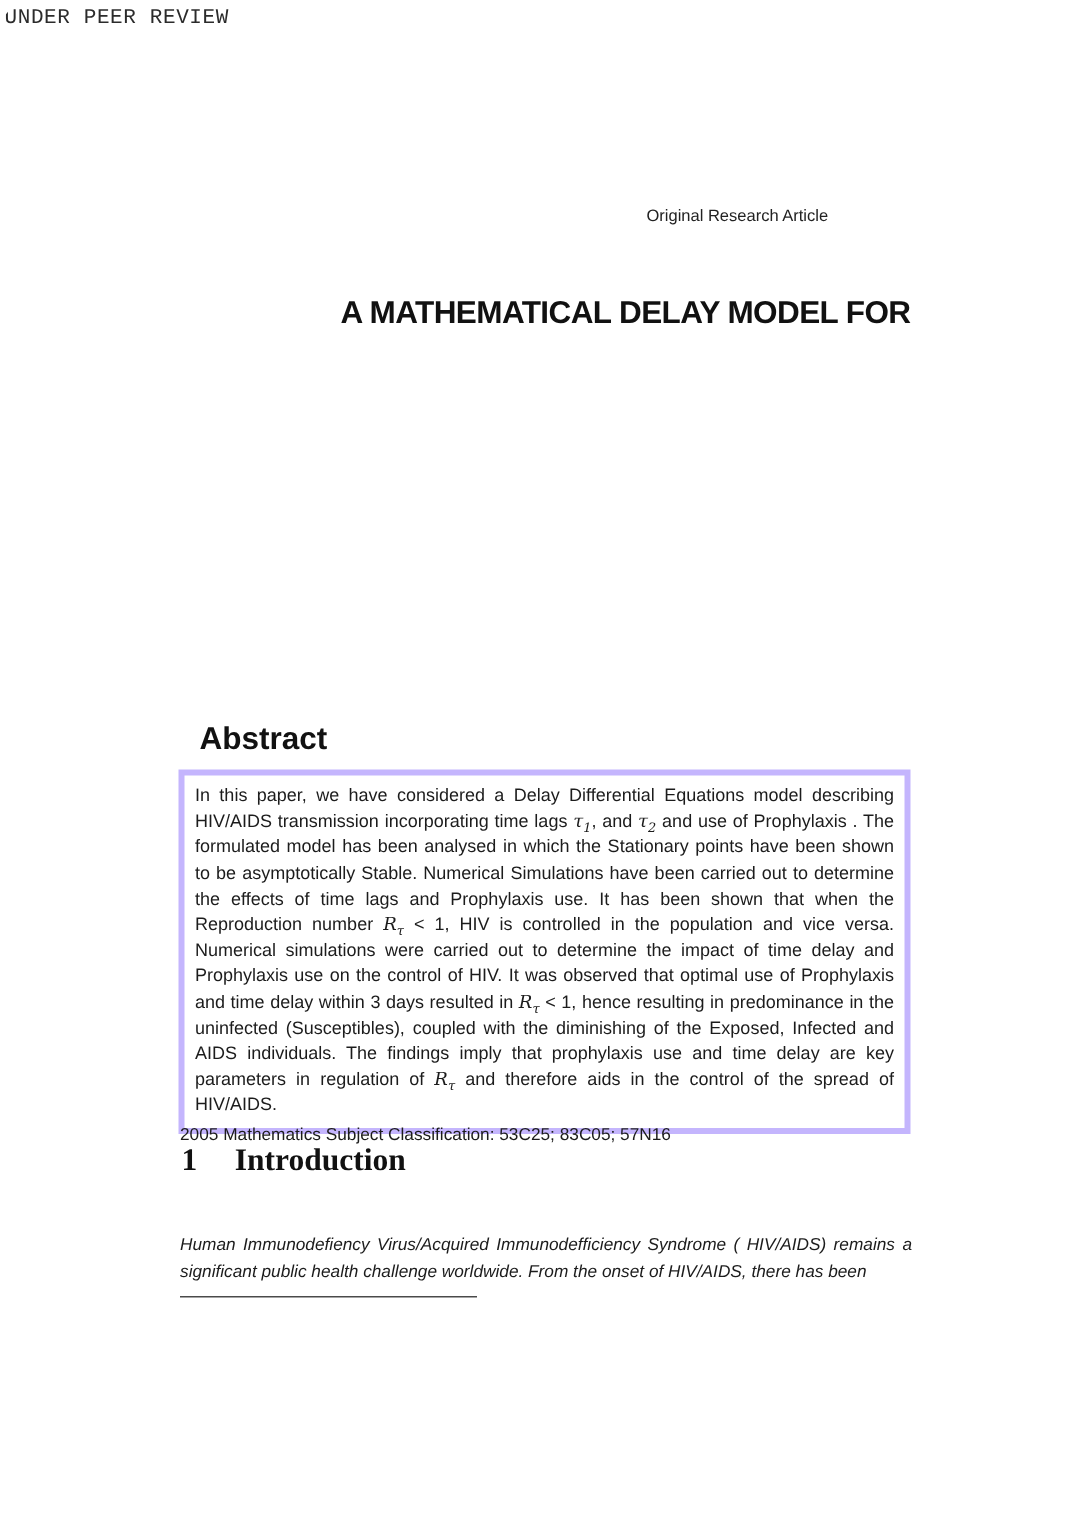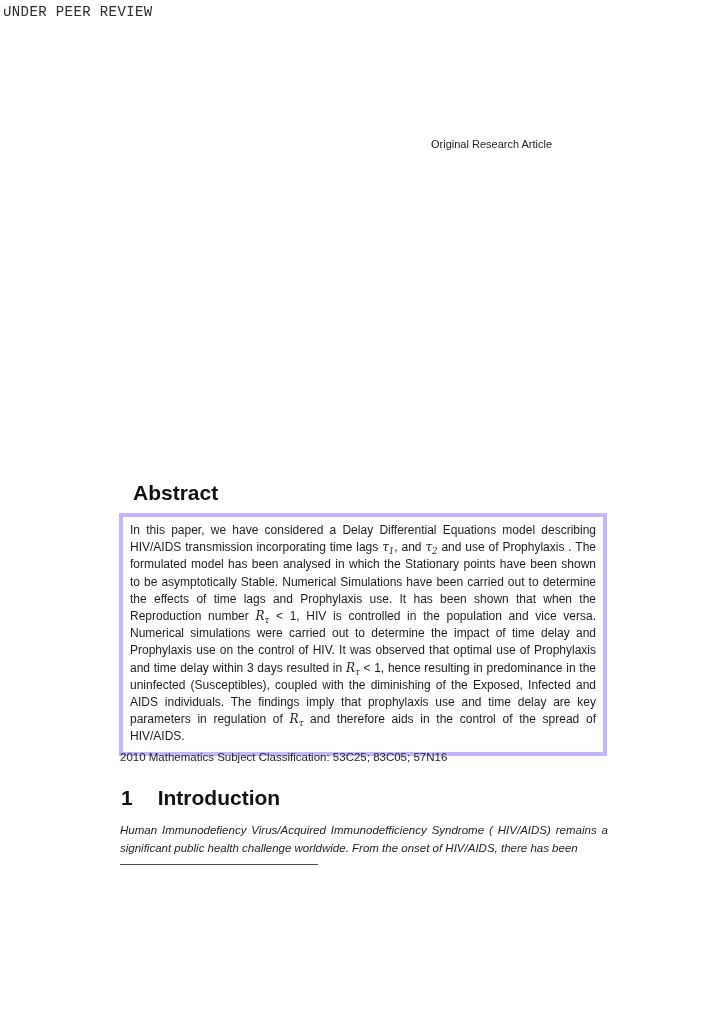--- a/index.html
+++ b/index.html
@@ -81,25 +81,26 @@
   .msc {
     position: absolute;
     left: 120px; top: 751px;
     width: 488px;
     font-size: 11.5px;
     color: #1c1c1c;
     white-space: nowrap;
   }
   .section-heading {
     position: absolute;
-    left: 121px; top: 786px;
+    left: 121px; top: 761px;
     font-size: 21px;
     font-weight: bold;
     color: #111;
     white-space: nowrap;
+    font-family: Liberation Serif, serif;
   }
   .section-heading .sec-num { display: inline-block; margin-right: 25px; }
   .intro-para {
     position: absolute;
     left: 120px; top: 822px;
     width: 488px;
     font-size: 11.5px;
     line-height: 17.5px;
     text-align: justify;
     color: #1c1c1c;
@@ -116,28 +117,29 @@
 </head>
 <body>
 
 <div class="page">
 
   <div class="watermark">UNDER PEER REVIEW</div>
 
   <div class="article-type">Original Research Article</div>
 
   <div class="title-block">
+    <div>A MATHEMATICAL DELAY MODEL FOR</div>
   </div>
 
   <div class="abstract-heading">Abstract</div>
 
   <div class="abstract-box"><span>In this paper, we have considered a Delay Differential Equations model describing HIV/AIDS transmission incorporating time lags </span><span class="math"><span>τ</span><sub>1</sub></span><span>, and </span><span class="math"><span>τ</span><sub>2</sub></span><span> and use of Prophylaxis . The formulated model has been analysed in which the Stationary points have been shown to be asymptotically Stable. Numerical Simulations have been carried out to determine the effects of time lags and Prophylaxis use. It has been shown that when the Reproduction number </span><span class="math"><span>R</span><sub>τ</sub></span><span> &lt; 1, HIV is controlled in the population and vice versa. Numerical simulations were carried out to determine the impact of time delay and Prophylaxis use on the control of HIV. It was observed that optimal use of Prophylaxis and time delay within 3 days resulted in </span><span class="math"><span>R</span><sub>τ</sub></span><span> &lt; 1, hence resulting in predominance in the uninfected (Susceptibles), coupled with the diminishing of the Exposed, Infected and AIDS individuals. The findings imply that prophylaxis use and time delay are key parameters in regulation of </span><span class="math"><span>R</span><sub>τ</sub></span><span> and therefore aids in the control of the spread of HIV/AIDS.</span></div>
 
 
-  <div class="msc">2010 Mathematics Subject Classification: 53C25; 83C05; 57N16</div>
+  <div class="msc">2005 Mathematics Subject Classification: 53C25; 83C05; 57N16</div>
 
   <div class="section-heading">
     <span class="sec-num">1</span><span>Introduction</span>
   </div>
 
   <div class="intro-para">Human Immunodefiency Virus/Acquired Immunodefficiency Syndrome ( HIV/AIDS) remains a significant public health challenge worldwide. From the onset of HIV/AIDS, there has been</div>
 
   <div class="footnote-rule"></div>
 
 </div>

